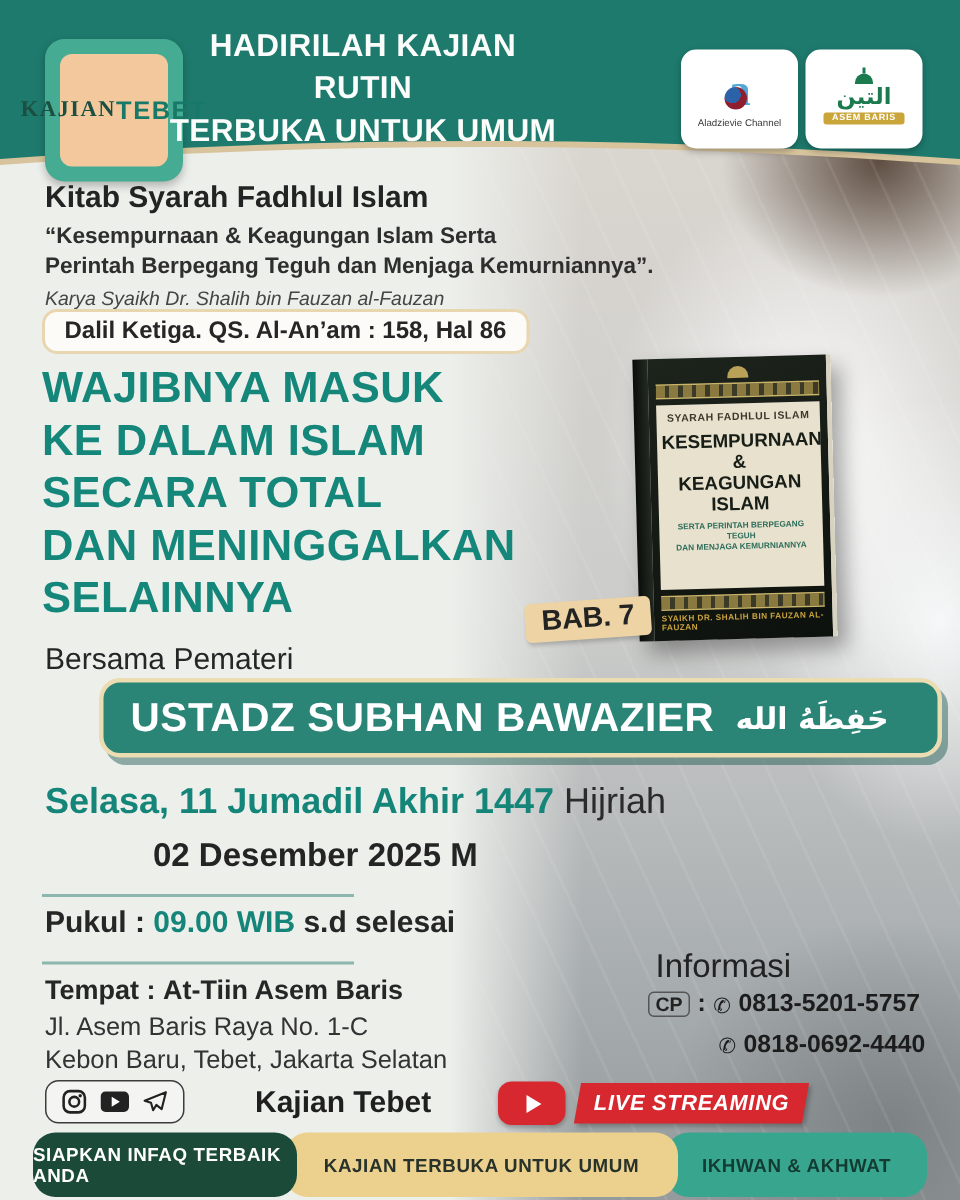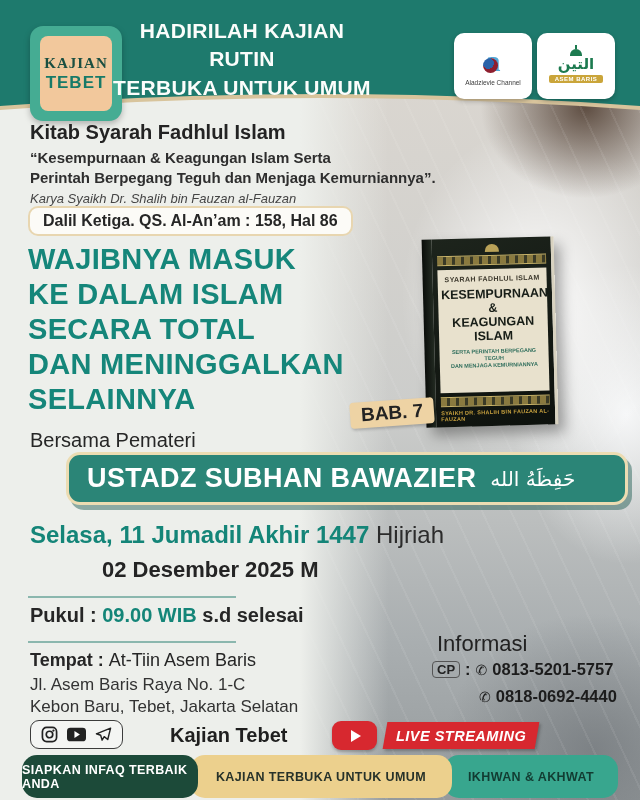--- a/index.html
+++ b/index.html
@@ -23,41 +23,41 @@
   
   #header-shape{position:absolute;left:0;top:0;z-index:2;}
   
   .hdr{position:absolute;z-index:3;}
   #badge{
     left:30px;top:26px;width:92px;height:95px;background:#45ac93;border-radius:13px;
     box-shadow:0 3px 6px rgba(0,0,0,.25);
   }
   #badge-inner{
     position:absolute;left:10px;top:10px;right:10px;bottom:10px;background:#f2c89c;
-    border-radius:8px;display:flex;flex-direction:column;align-items:center;justify-content:center;
+    border-radius:8px;display:flex;flex-direction:row;align-items:center;justify-content:center;
   }
   #badge-line1{font-family:"Liberation Serif",serif;font-size:15px;font-weight:700;color:#1b4f41;letter-spacing:1px;}
   #badge-line2{font-size:17px;font-weight:800;color:#177a68;letter-spacing:1px;margin-top:1px;}
   #hdr-title{
     left:108px;top:17px;width:268px;text-align:center;color:#fbfdfb;
     font-size:21px;font-weight:800;line-height:1.35;letter-spacing:.3px;
   }
   .logo-card{
     position:absolute;top:33px;width:78px;height:66px;background:#fff;border-radius:10px;z-index:3;
     box-shadow:0 2px 5px rgba(0,0,0,.25);display:flex;flex-direction:column;align-items:center;justify-content:center;
   }
   #logo-card-1{left:454px;}
   #logo-card-2{left:537px;}
   .a-glyph{position:relative;font-size:30px;font-weight:800;color:#51a8d8;line-height:30px;font-family:"Liberation Serif",serif;}
   .a-globe{position:absolute;left:-3px;top:12px;width:15px;height:15px;border-radius:50%;
     background:radial-gradient(circle at 35% 35%,#2b62a8 0 40%,#8e1f2f 41% 100%);}
   .logo-caption{font-size:6.5px;color:#3a3a3a;margin-top:3px;}
   .dome{width:12px;height:7px;border-radius:12px 12px 0 0;background:#1c7a4f;position:relative;}
   .dome:after{content:"";position:absolute;left:5px;top:-4px;width:2px;height:4px;background:#1c7a4f;}
-  .arabic{font-family:"DejaVu Sans",sans-serif;}
+  .arabic{font-family:"DejaVu Sans",sans-serif;font-weight:bold;}
   #logo2-arabic{font-size:15px;font-weight:800;color:#1c7a4f;line-height:17px;}
   #logo2-banner{margin-top:2px;background:#caa53a;color:#fff;font-size:6px;font-weight:800;
     padding:1px 6px;border-radius:2px;letter-spacing:.5px;}
   
   .abs{position:absolute;z-index:4;}
   #book-title{left:30px;top:121px;font-size:20px;font-weight:800;color:#232323;}
   #quote{left:30px;top:148px;font-size:15px;font-weight:700;color:#2e2e2e;line-height:20px;}
   #author{left:30px;top:191px;font-size:13px;font-style:italic;color:#454545;}
   #dalil{
     left:28px;top:206px;border:2px solid #e8d6b0;border-radius:10px;background:#fcfbf7;
@@ -91,21 +91,21 @@
   #hijri{left:30px;top:521px;font-size:24px;white-space:nowrap;}
   #hijri .t{font-weight:800;color:#148578;}
   #hijri .d{font-weight:400;color:#2b2b2b;}
   #gregorian{left:102px;top:557px;font-size:22px;font-weight:800;color:#242424;}
   .divider{left:28px;width:208px;border-top:2px solid #8bb7ae;height:0;}
   #div1{top:596px;} #div2{top:641px;}
   #pukul{left:30px;top:604px;font-size:20px;white-space:nowrap;}
   #pukul .lbl{font-weight:600;color:#262626;margin-top:13px;}
   #pukul .val{font-weight:800;color:#148578;}
   #tempat{left:30px;top:650px;font-size:18px;}
-  #tempat .lbl{font-weight:600;} #tempat .val{font-weight:400;text-align:center;}
+  #tempat .lbl{font-weight:600;} #tempat .val{font-weight:700;text-align:center;}
   #addr1{left:30px;top:675px;font-size:17px;color:#333;}
   #addr2{left:30px;top:697px;font-size:17px;color:#333;}
   #informasi{left:437px;top:631px;font-size:22px;font-weight:500;color:#222;}
   .cp-row{font-size:16.5px;font-weight:800;color:#1c1c1c;display:flex;align-items:center;gap:5px;}
   #cp-row1{left:432px;top:660px;}
   #cp-row2{left:479px;top:687px;}
   #cp-box{border:1.5px solid #555;border-radius:4px;padding:0 4px;font-size:13px;font-weight:800;color:#222;}
   .ph-ico{font-size:14px;font-weight:400;}
   
   #social-box{left:30px;top:720px;border:1.7px solid #3c3c3c;border-radius:9px;padding:5px 10px;

